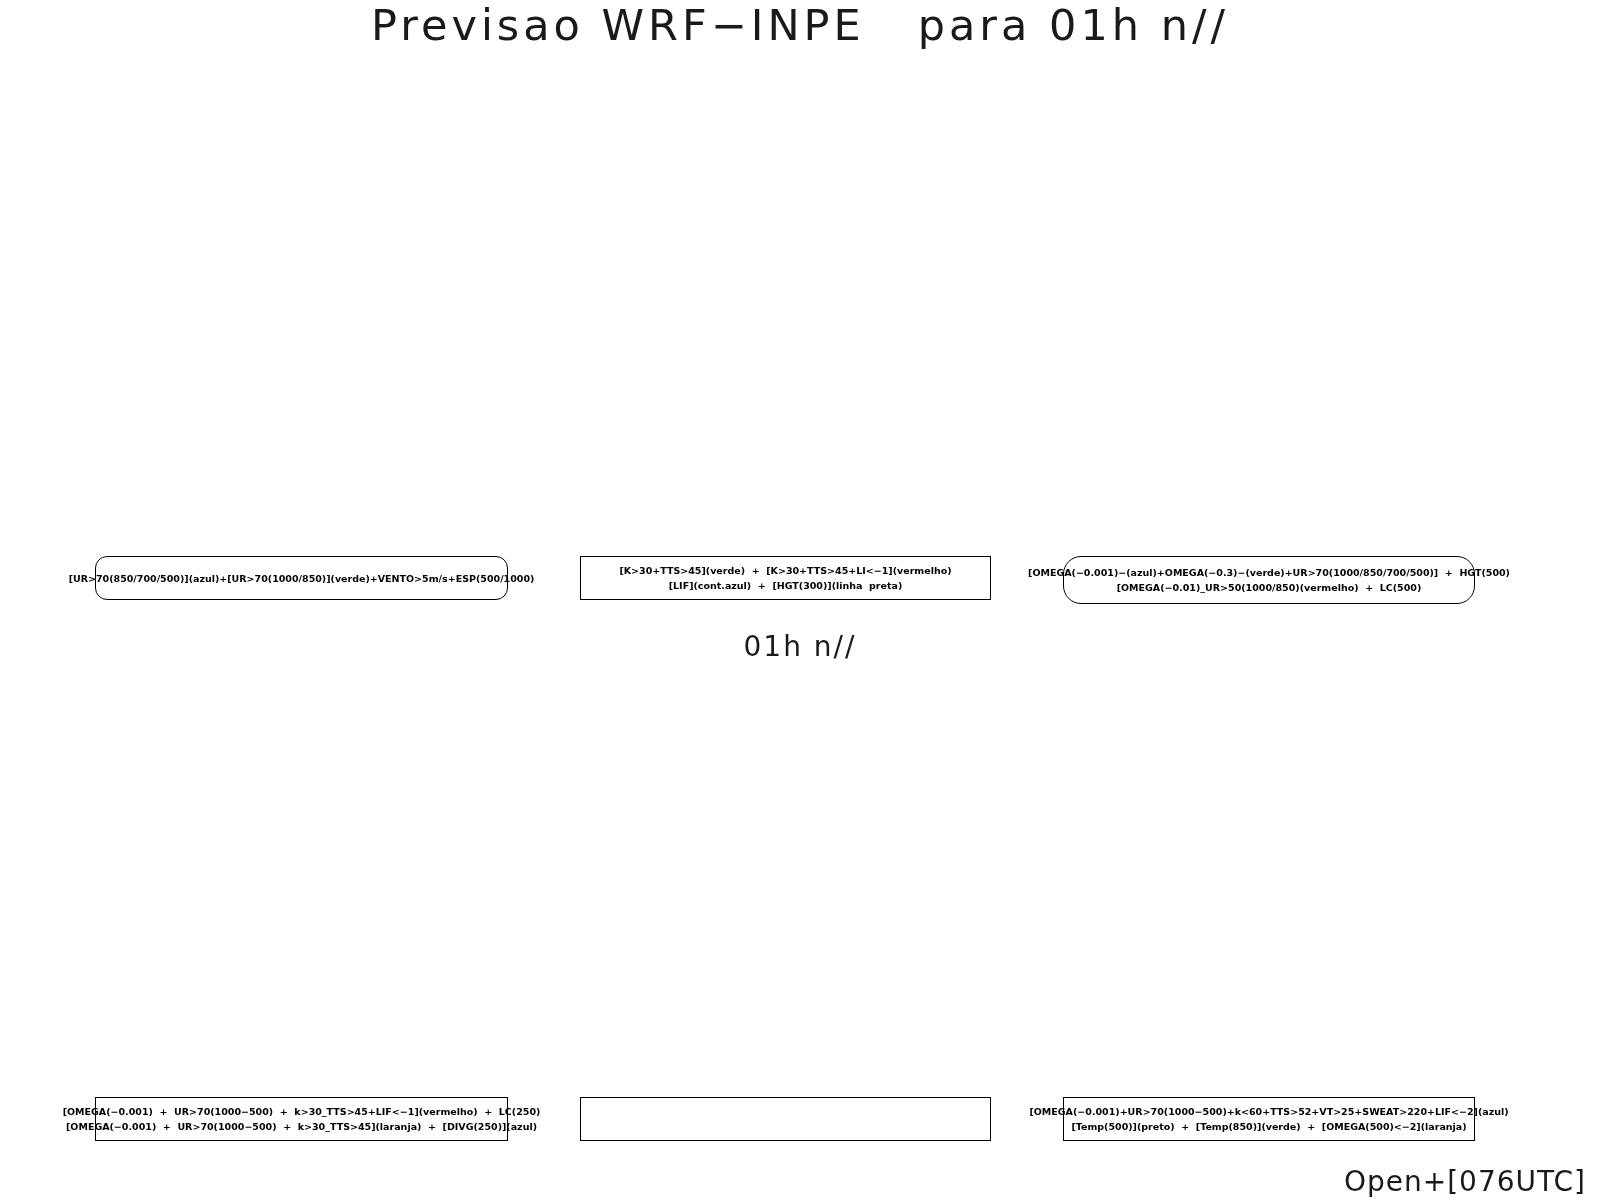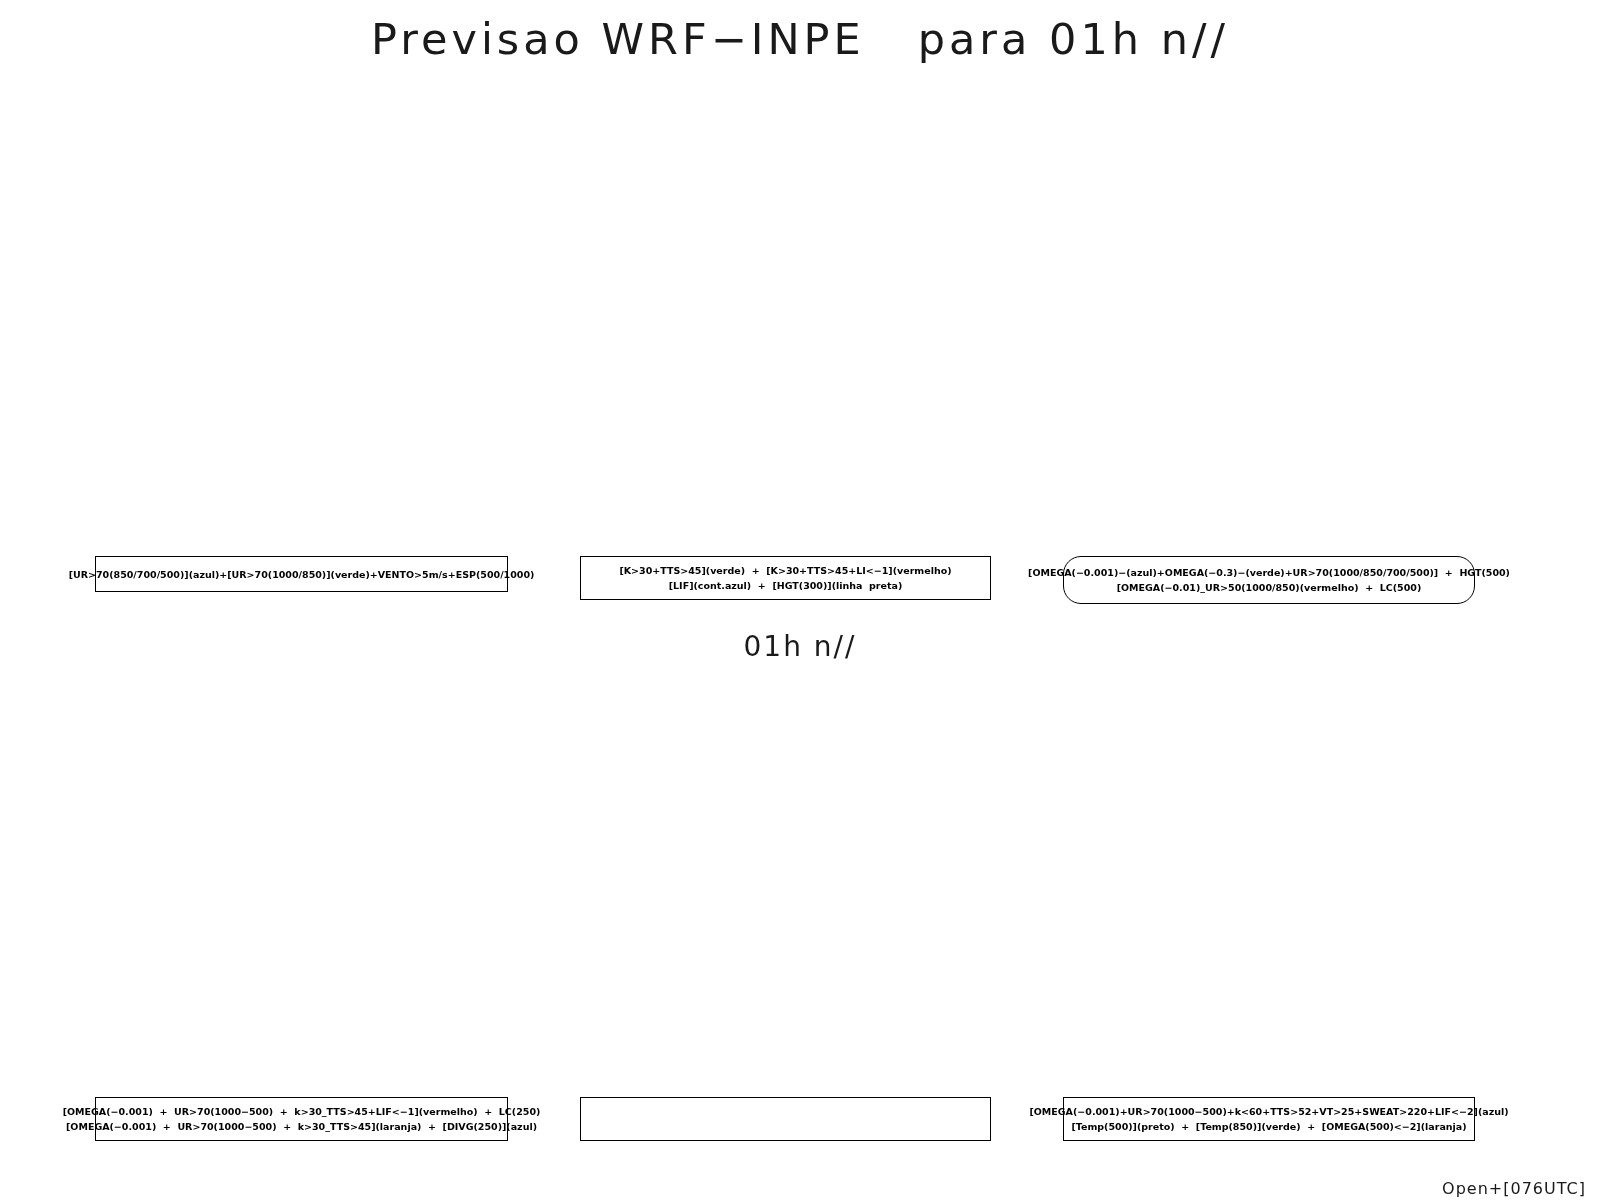--- a/index.html
+++ b/index.html
@@ -13,21 +13,21 @@
     position: relative;
     font-family: "Liberation Sans", sans-serif;
     color: #000000;
     overflow: hidden;
   }
 
   
   .main-title {
     position: absolute;
     left: 0;
-    top: 14px;
+    top: 0;
     width: 1600px;
     text-align: center;
     font-family: "DejaVu Sans", sans-serif;
     font-size: 43px;
     font-weight: 400;
     letter-spacing: 4px;
     white-space: pre;
     color: #1a1a1a;
   }
 
@@ -44,21 +44,21 @@
     white-space: pre;
     color: #1a1a1a;
   }
 
   
   .corner-note {
     position: absolute;
     right: 14px;
     bottom: 2px;
     font-family: "DejaVu Sans", sans-serif;
-    font-size: 16px;
+    font-size: 28px;
     letter-spacing: 1px;
     white-space: pre;
     color: #1a1a1a;
   }
 
   
   .legend-box {
     position: absolute;
     box-sizing: border-box;
     border: 1.6px solid #000000;
@@ -74,21 +74,21 @@
     font-family: "DejaVu Sans", sans-serif;
     font-size: 9.5px;
     font-weight: bold;
     line-height: 15px;
     letter-spacing: 0px;
     white-space: pre;
     color: #000000;
   }
 
   
-  #box-ur-vento   { left: 95px;  top: 556px;  width: 413px; height: 36px; }
+  #box-ur-vento   { left: 95px;  top: 556px;  width: 413px; height: 44px; border-radius: 12px; }
   #box-k-tts      { left: 580px; top: 556px;  width: 411px; height: 44px; }
   #box-omega-hgt  { left: 1063px;top: 556px;  width: 412px; height: 48px; border-radius: 18px; }
 
   
   #box-omega-lc   { left: 95px;  top: 1097px; width: 413px; height: 44px; }
   #box-cj-agua    { left: 580px; top: 1097px; width: 411px; height: 44px; }
   #box-sweat-temp { left: 1063px;top: 1097px; width: 412px; height: 44px; }
 </style>
 </head>
 <body>

